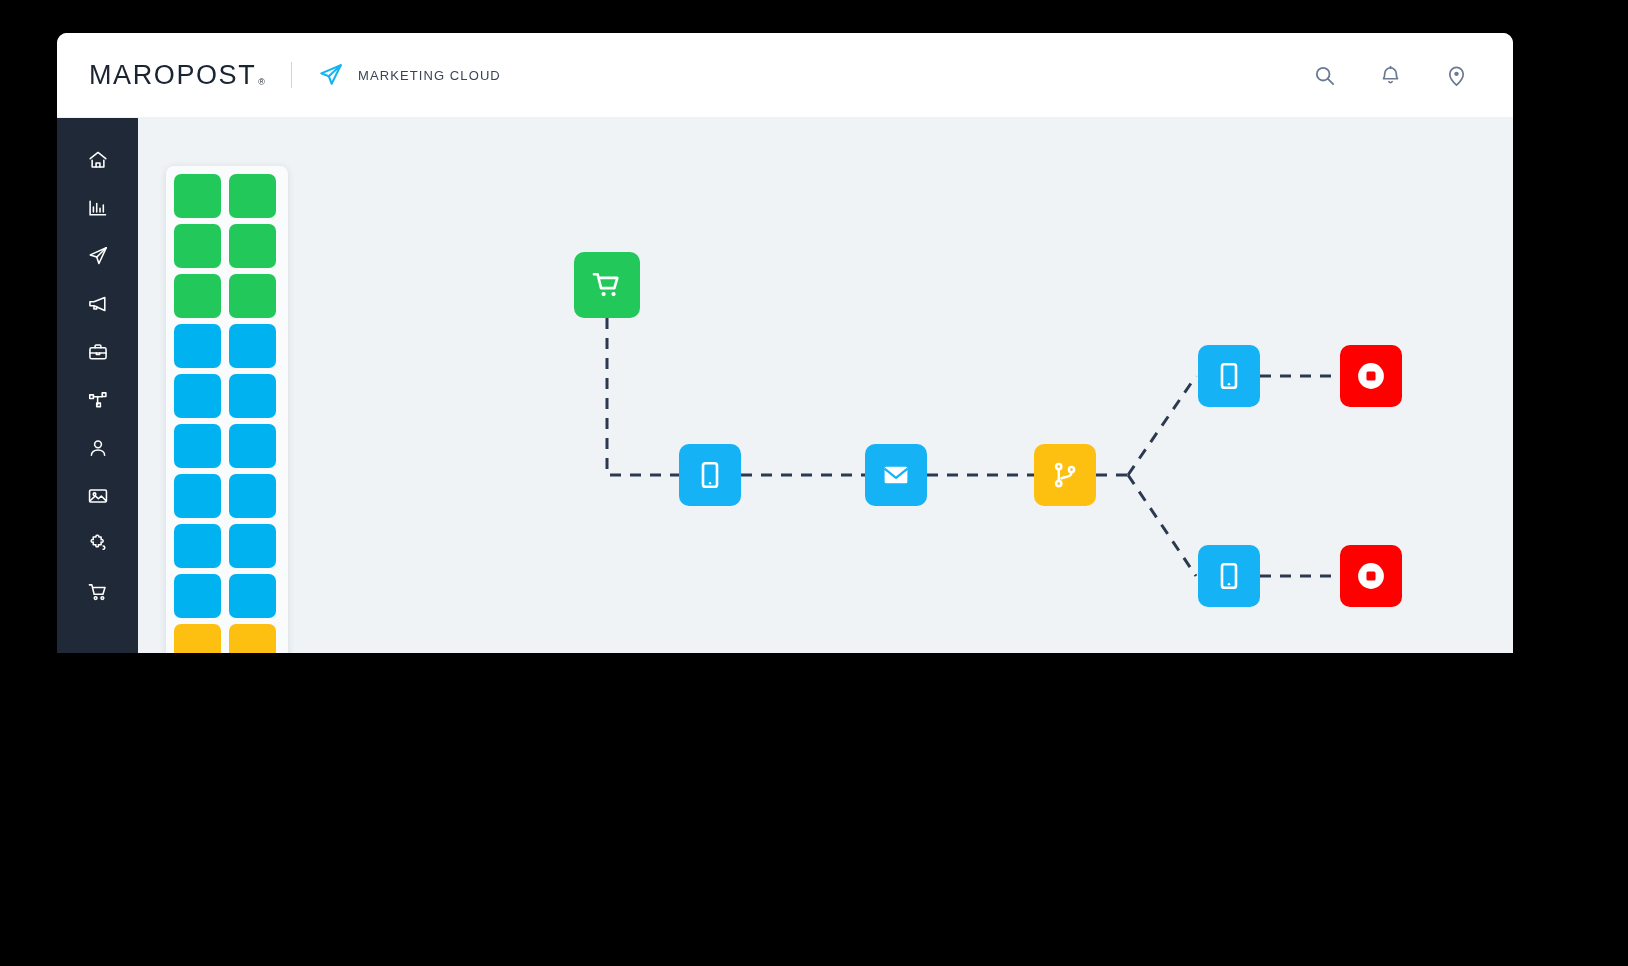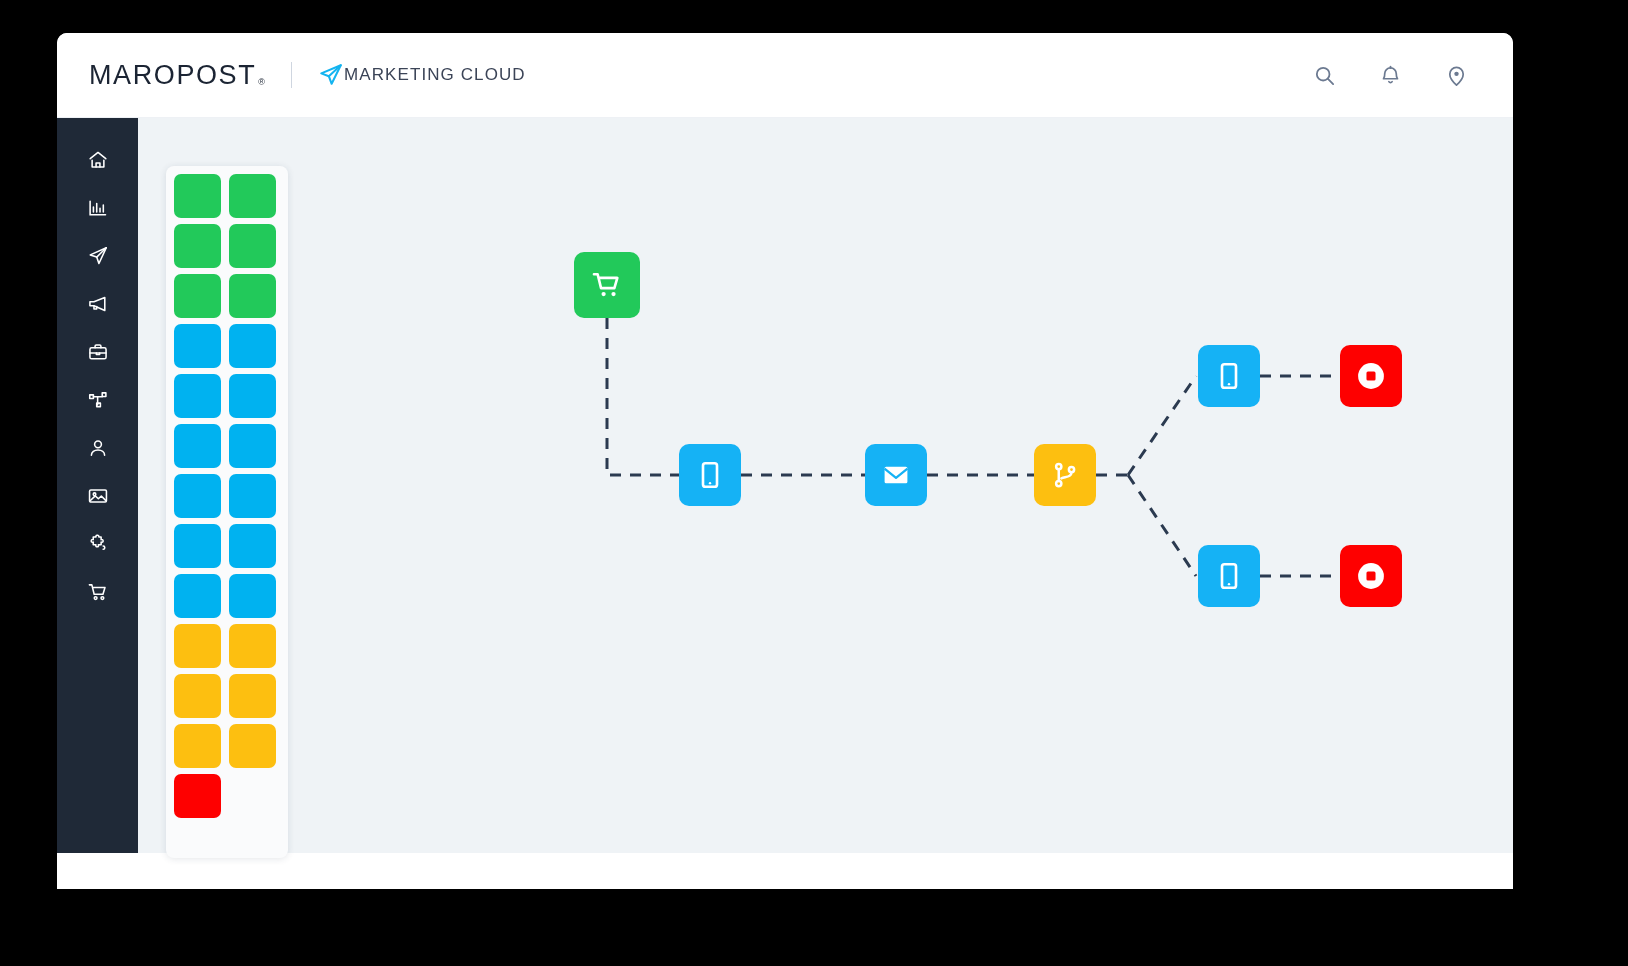--- a/index.html
+++ b/index.html
@@ -5,21 +5,21 @@
   * { box-sizing: border-box; margin: 0; padding: 0; }
   html, body {
     width: 1628px; height: 966px;
     background: #000000;
     font-family: "Liberation Sans", sans-serif;
     overflow: hidden;
   }
   .app-window {
     position: absolute;
     left: 57px; top: 33px;
-    width: 1456px; height: 856px;
+    width: 1456px; height: 620px;
     background: #ffffff;
     border-radius: 10px 10px 0 0;
     overflow: hidden;
     box-shadow: 0 2px 28px rgba(0,0,0,0.18);
     text-align: center;
   }
   
   .topbar {
     position: absolute; left: 0; top: 0;
     width: 100%; height: 85px;
@@ -45,23 +45,24 @@
     align-self: flex-end;
     padding-bottom: 4px;
   }
   .brand-divider {
     width: 1px; height: 26px;
     background: #cfd6e0;
     margin: 0 26px;
   }
   .plane-icon { display: flex; align-items: center; }
   .product-name {
-    font-size: 17px;
+    font-size: 13px;
     letter-spacing: 1.1px;
     color: #3b4457;
+    margin-left: 14px;
     font-weight: 500;
   }
   .topbar-actions {
     margin-left: auto;
     margin-right: 42px;
     display: flex; align-items: center;
     gap: 36px;
   }
   .tb-icon {
     width: 30px; height: 30px;

